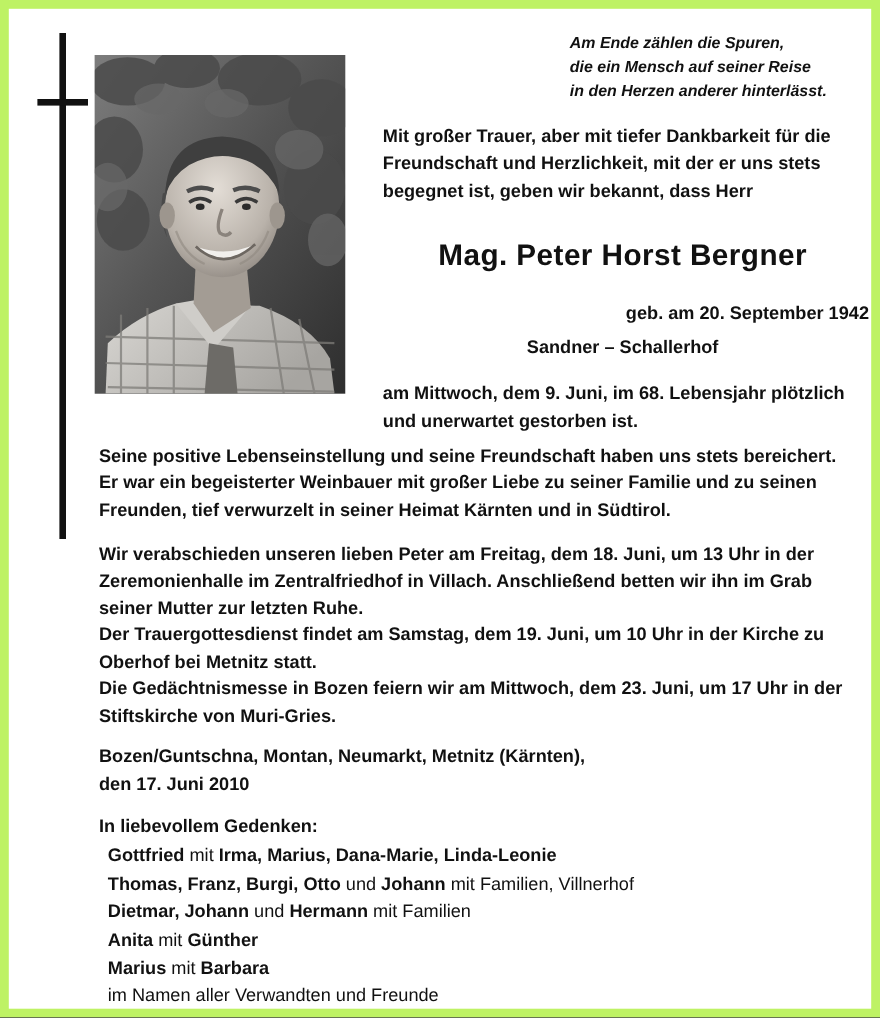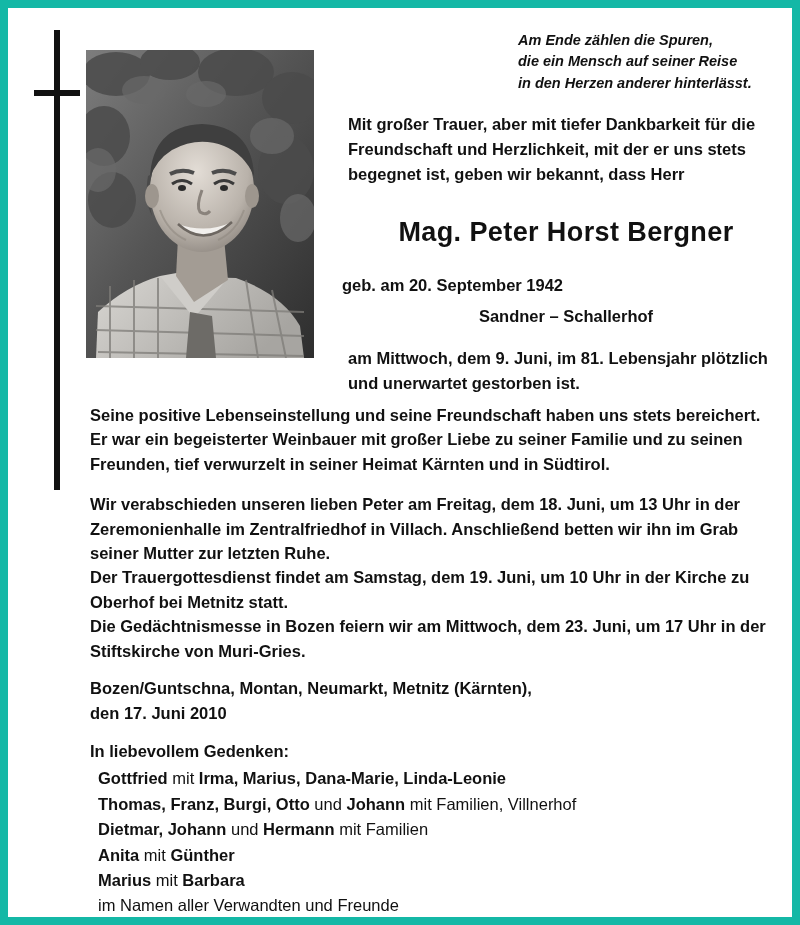--- a/index.html
+++ b/index.html
@@ -9,21 +9,21 @@
   }
   body {
     width: 800px; height: 925px;
     font-family: "Liberation Sans", sans-serif;
     color: #000;
     overflow: hidden;
   }
   .page {
     position: relative;
     width: 800px; height: 925px;
-    background: #14b8a6;
+    background: #bef264;
     padding: 8px;
   }
   .sheet {
     position: relative;
     width: 784px; height: 909px;
     background: #ffffff;
     overflow: hidden;
   }
 
   
@@ -81,21 +81,21 @@
     text-align: center;
     font-size: 27px;
     font-weight: bold;
     letter-spacing: 0.4px;
     color: #111;
   }
   .born {
     position: absolute;
     left: 334px; top: 268px;
     width: 448px;
-    text-align: left;
+    text-align: right;
     font-size: 16.5px;
     font-weight: bold;
     color: #111;
   }
   .house {
     position: absolute;
     left: 334px; top: 299px;
     width: 448px;
     text-align: center;
     font-size: 16.5px;
@@ -243,21 +243,21 @@
       <div>Am Ende zählen die Spuren,</div>
       <div>die ein Mensch auf seiner Reise</div>
       <div>in den Herzen anderer hinterlässt.</div>
     </div>
 
     <div class="intro">Mit großer Trauer, aber mit tiefer Dankbarkeit für die Freundschaft und Herzlichkeit, mit der er uns stets begegnet ist, geben wir bekannt, dass Herr</div>
 
     <div class="name">Mag. Peter Horst Bergner</div>
     <div class="born">geb. am 20. September 1942</div>
     <div class="house">Sandner – Schallerhof</div>
-    <div class="death">am Mittwoch, dem 9. Juni, im 81. Lebensjahr plötzlich und unerwartet gestorben ist.</div>
+    <div class="death">am Mittwoch, dem 9. Juni, im 68. Lebensjahr plötzlich und unerwartet gestorben ist.</div>
 
     <div class="body-text">
       <p class="para tight">Seine positive Lebenseinstellung und seine Freundschaft haben uns stets bereichert.</p>
       <p class="para">Er war ein begeisterter Weinbauer mit großer Liebe zu seiner Familie und zu seinen Freunden, tief verwurzelt in seiner Heimat Kärnten und in Südtirol.</p>
       <p class="para tight">Wir verabschieden unseren lieben Peter am Freitag, dem 18. Juni, um 13 Uhr in der Zeremonienhalle im Zentralfriedhof in Villach. Anschließend betten wir ihn im Grab seiner Mutter zur letzten Ruhe.</p>
       <p class="para tight">Der Trauergottesdienst findet am Samstag, dem 19. Juni, um 10 Uhr in der Kirche zu Oberhof bei Metnitz statt.</p>
       <p class="para tight">Die Gedächtnismesse in Bozen feiern wir am Mittwoch, dem 23. Juni, um 17 Uhr in der Stiftskirche von Muri-Gries.</p>
     </div>
 
     <div class="place">

